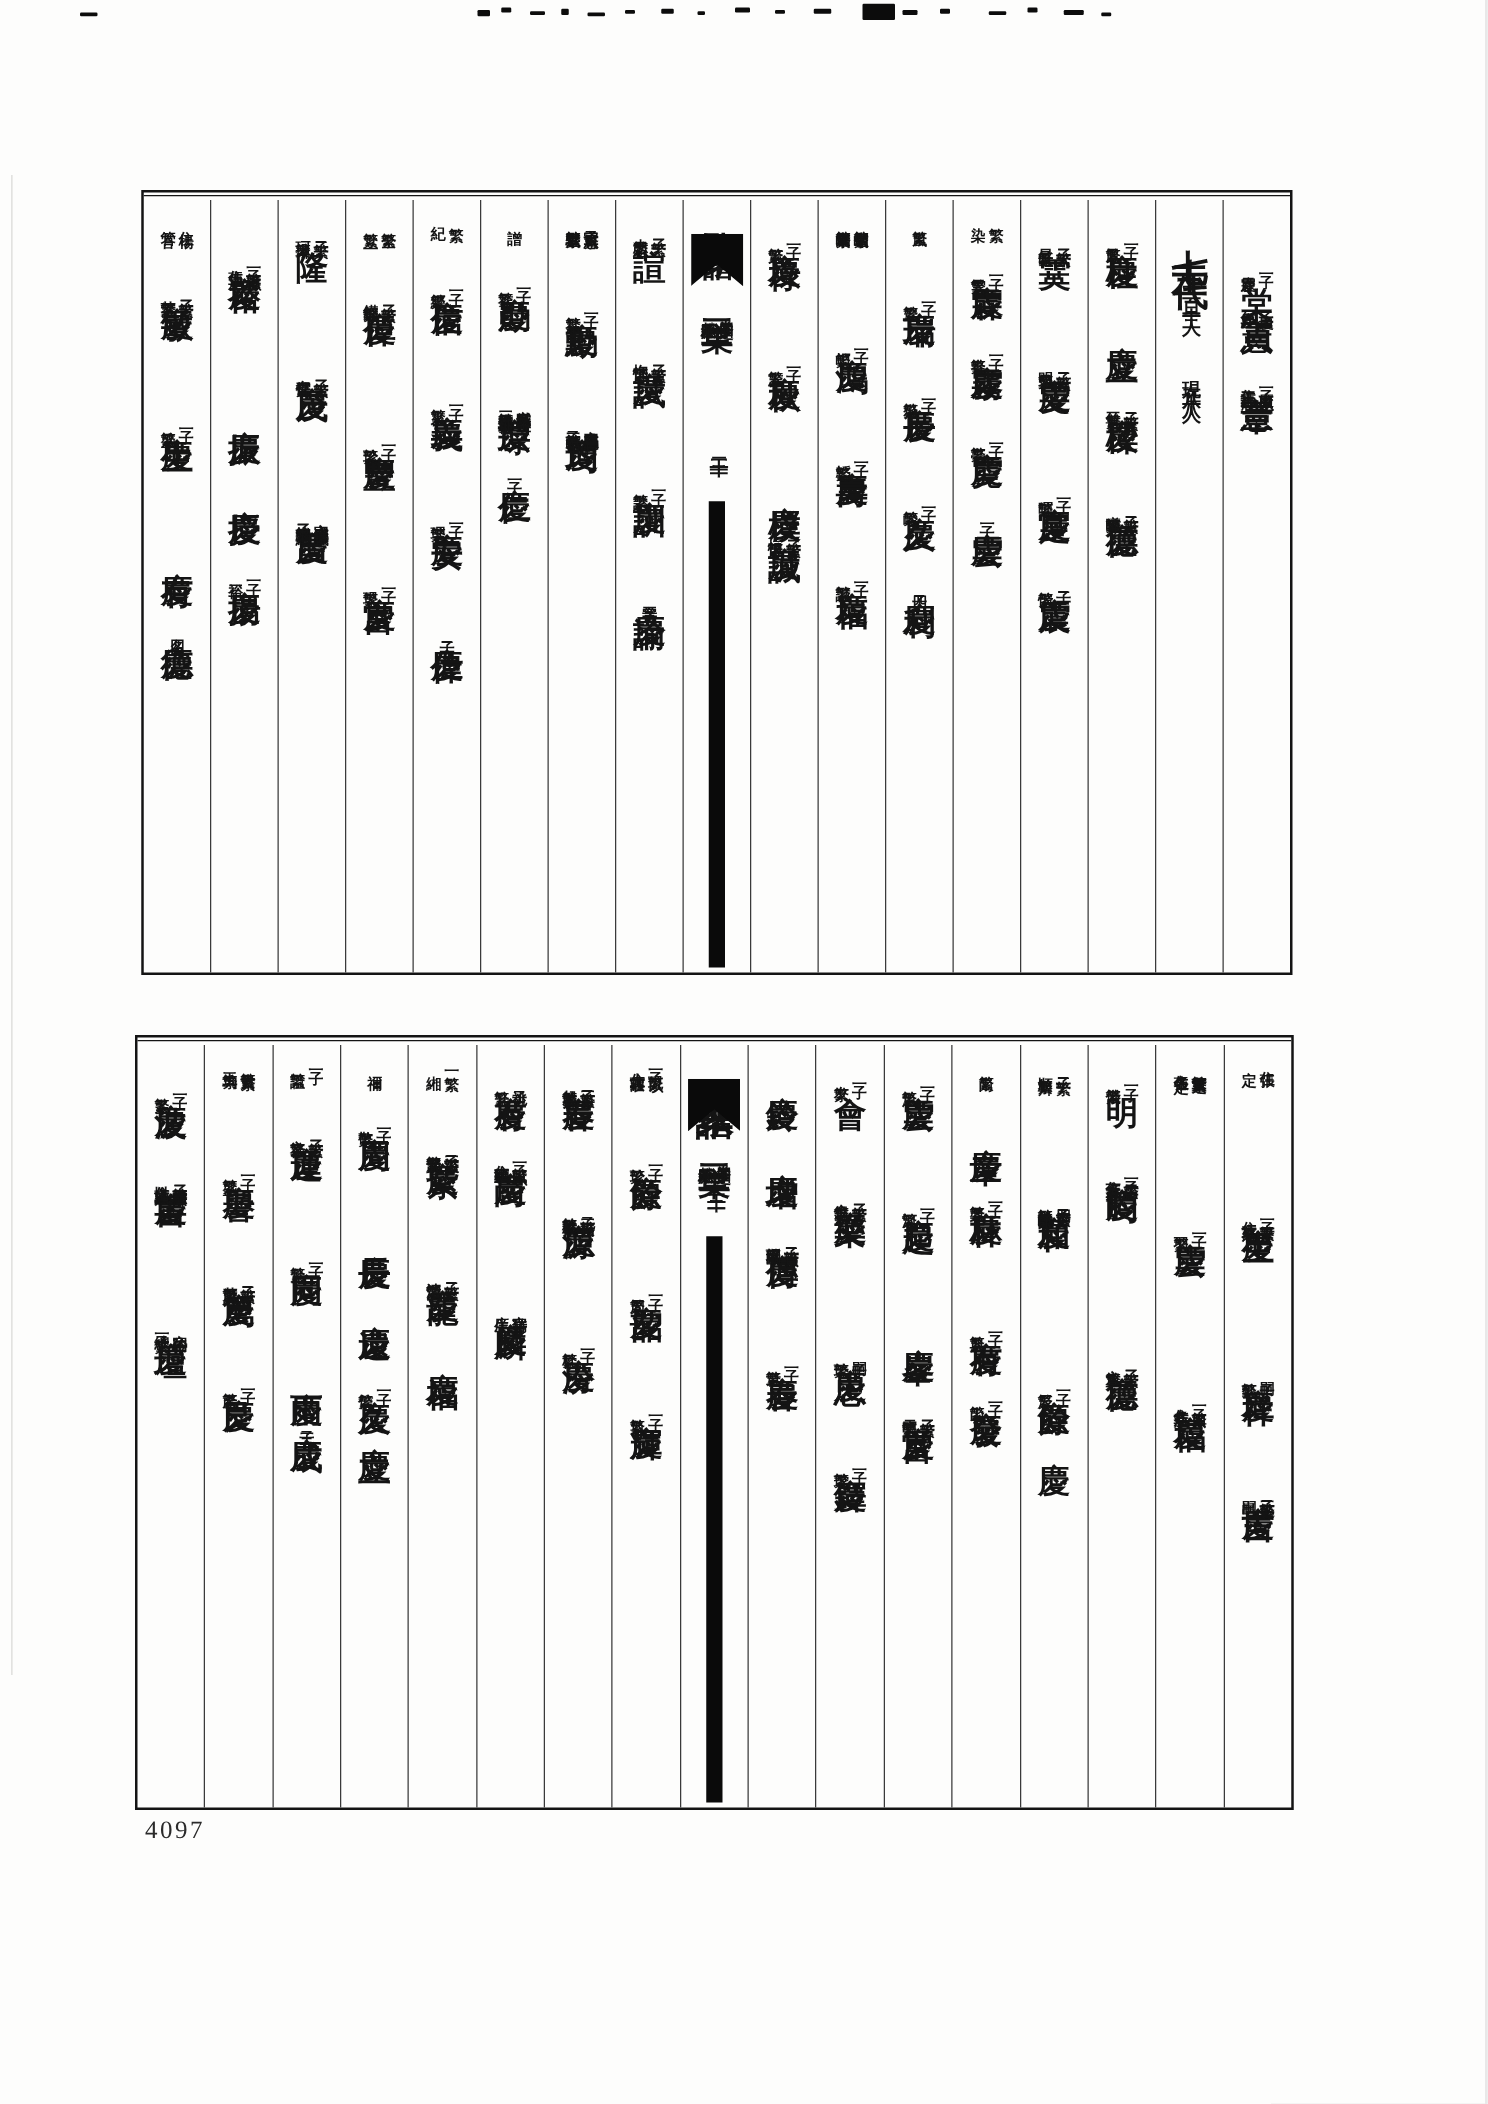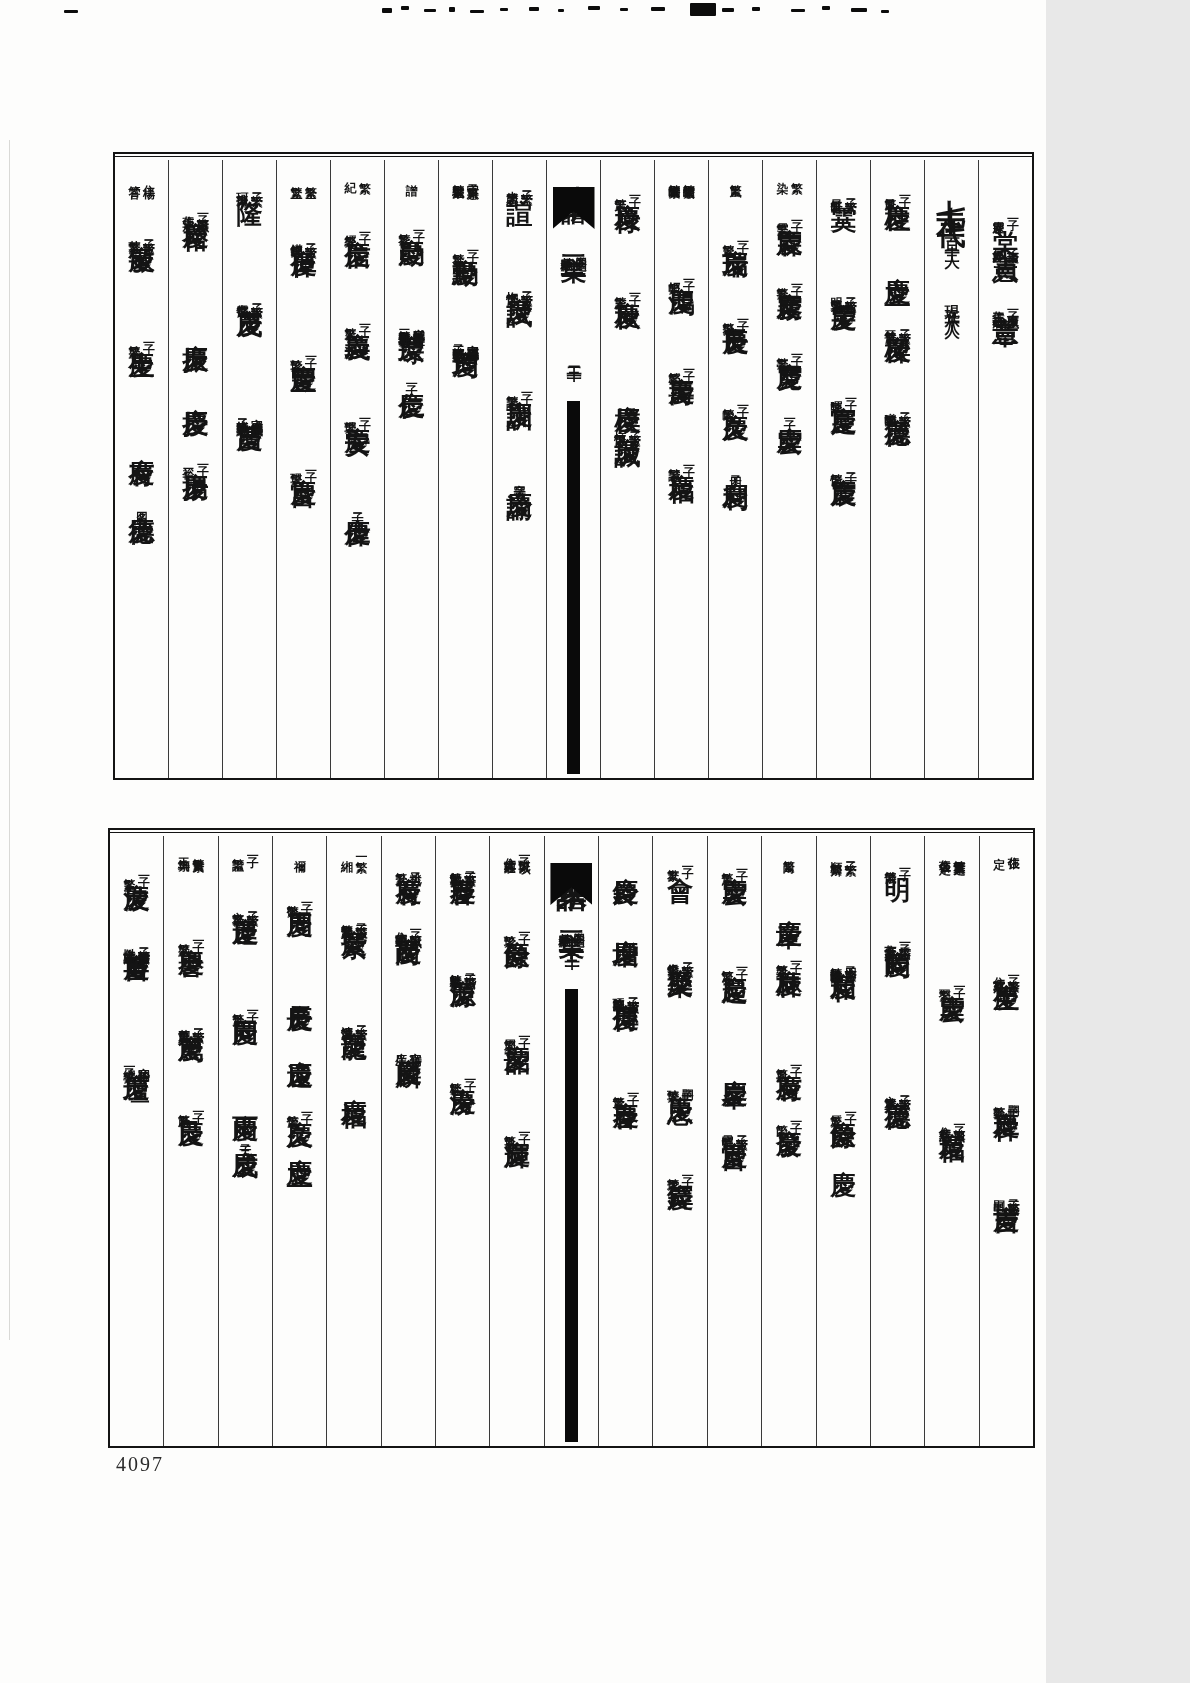--- a/index.html
+++ b/index.html
@@ -1,16 +1,16 @@
 <!DOCTYPE html>
 <html><head>
 <meta charset="utf-8">
 <style>
   html,body{margin:0;padding:0;background:#e8e8e8;}
-  .page{position:relative;width:1046px;height:1683px;background:#fdfdfc;overflow:hidden;
+  .page{position:relative;width:1188px;height:1683px;background:#fdfdfc;overflow:hidden;
         font-family:"Liberation Serif","DejaVu Serif",serif;color:#141414;}
   .edge-line{position:absolute;left:9px;top:140px;width:1px;height:1200px;background:#d9d9d6;}
   .mark{position:absolute;background:#0c0c0c;border-radius:1px;}
   .block{position:absolute;border:2.5px solid #141414;background:#fdfdfc;box-sizing:border-box;}
   .block:after{content:"";position:absolute;left:0;right:0;top:2px;border-top:1.5px solid #141414;}
   .cols{position:absolute;left:0;top:6px;right:0;bottom:0;display:flex;flex-direction:row-reverse;}
   .col{flex:1 1 0;border-left:1px solid #3a3a3a;overflow:hidden;}
   .col:last-child{border-left:none;}
   .col-inner{height:100%;display:flex;flex-direction:column;align-items:center;overflow:hidden;}
   .vtext{writing-mode:vertical-rl;text-orientation:upright;line-height:1.04;display:block;}

